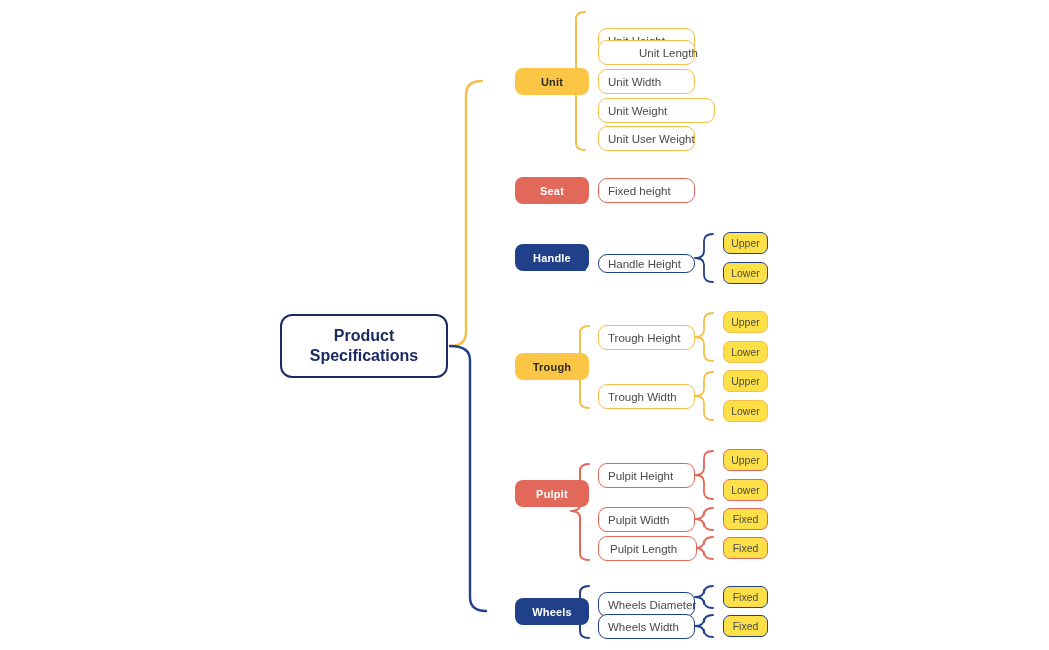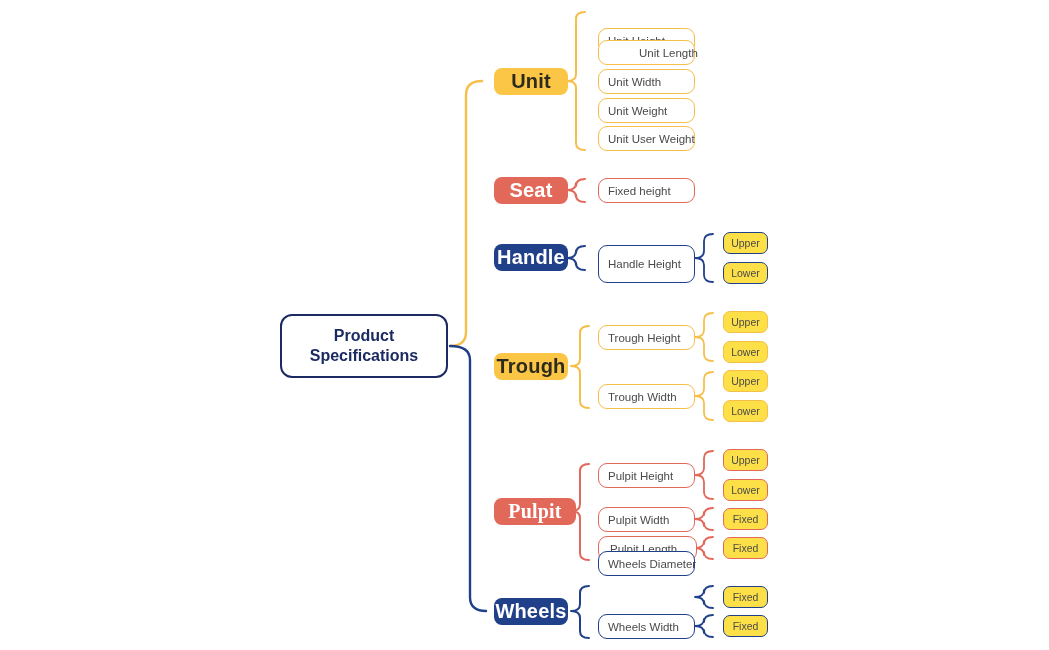--- a/index.html
+++ b/index.html
@@ -40,23 +40,24 @@
     border-radius: 12px;
     color: #1b2a63;
     font-weight: bold;
     font-size: 16px;
     line-height: 1.25;
     flex-direction: column;
   }
   
   .branch {
     border-radius: 8px;
-    font-size: 20px;
+    font-size: 11px;
     font-weight: bold;
     letter-spacing: 0.2px;
+    margin-left: 21px;
   }
   .branch.amber  { background: #fbc646; color: #2d2a1e; }
   .branch.coral  { background: #e2685a; color: #ffffff; }
   .branch.navy   { background: #21408a; color: #ffffff; }
 
   
   .leaf {
     background: #ffffff;
     border-radius: 9px;
     border: 1.5px solid #cccccc;
@@ -117,36 +118,36 @@
       </div>
       <div class="node leaf amber" style="left: 598px; top: 11px; width: 97px; height: 25px; margin-top: 17px;">
         <span>Unit Height</span>
       </div>
       <div class="node leaf amber" style="left: 598px; top: 40px; width: 97px; height: 25px; padding-left: 40px;">
         <span>Unit Length</span>
       </div>
       <div class="node leaf amber" style="left: 598px; top: 69px; width: 97px; height: 25px;">
         <span>Unit Width</span>
       </div>
-      <div class="node leaf amber" style="left: 598px; top: 98px; width: 97px; height: 25px;">
+      <div class="node leaf amber" style="left: 598px; top: 98px; width: 117px; height: 25px;">
         <span>Unit Weight</span>
       </div>
       <div class="node leaf amber" style="left: 598px; top: 126px; width: 97px; height: 25px;">
         <span>Unit User Weight</span>
       </div>
       <div class="node branch coral" style="left: 494px; top: 177px; width: 74px; height: 27px;">
         <span>Seat</span>
       </div>
       <div class="node leaf coral" style="left: 598px; top: 178px; width: 97px; height: 25px;">
         <span>Fixed height</span>
       </div>
       <div class="node branch navy" style="left: 494px; top: 244px; width: 74px; height: 27px;">
         <span>Handle</span>
       </div>
-      <div class="node leaf navy" style="left: 598px; top: 245px; width: 97px; height: 38px;">
+      <div class="node leaf navy" style="left: 598px; top: 254px; width: 97px; height: 19px;">
         <span>Handle Height</span>
       </div>
       <div class="node tip navy" style="left: 723px; top: 232px; width: 45px; height: 22px;">
         <span>Upper</span>
       </div>
       <div class="node tip navy" style="left: 723px; top: 262px; width: 45px; height: 22px;">
         <span>Lower</span>
       </div>
       <div class="node branch amber" style="left: 494px; top: 353px; width: 74px; height: 27px;">
         <span>Trough</span>
@@ -162,21 +163,21 @@
       </div>
       <div class="node leaf amber" style="left: 598px; top: 384px; width: 97px; height: 25px;">
         <span>Trough Width</span>
       </div>
       <div class="node tip amber" style="left: 723px; top: 370px; width: 45px; height: 22px;">
         <span>Upper</span>
       </div>
       <div class="node tip amber" style="left: 723px; top: 400px; width: 45px; height: 22px;">
         <span>Lower</span>
       </div>
-      <div class="node branch coral" style="left: 494px; top: 498px; width: 82px; height: 27px; font-family: Liberation Serif, serif;">
+      <div class="node branch coral" style="left: 494px; top: 480px; width: 74px; height: 27px;">
         <span>Pulpit</span>
       </div>
       <div class="node leaf coral" style="left: 598px; top: 463px; width: 97px; height: 25px;">
         <span>Pulpit Height</span>
       </div>
       <div class="node tip coral" style="left: 723px; top: 449px; width: 45px; height: 22px;">
         <span>Upper</span>
       </div>
       <div class="node tip coral" style="left: 723px; top: 479px; width: 45px; height: 22px;">
         <span>Lower</span>
@@ -189,21 +190,21 @@
       </div>
       <div class="node leaf coral" style="left: 598px; top: 536px; width: 99px; height: 25px; padding-left: 11px;">
         <span>Pulpit Length</span>
       </div>
       <div class="node tip coral" style="left: 723px; top: 537px; width: 45px; height: 22px;">
         <span>Fixed</span>
       </div>
       <div class="node branch navy" style="left: 494px; top: 598px; width: 74px; height: 27px;">
         <span>Wheels</span>
       </div>
-      <div class="node leaf navy" style="left: 598px; top: 551px; width: 97px; height: 25px;">
+      <div class="node leaf navy" style="left: 598px; top: 592px; width: 97px; height: 25px;">
         <span>Wheels Diameter</span>
       </div>
       <div class="node tip navy" style="left: 723px; top: 586px; width: 45px; height: 22px;">
         <span>Fixed</span>
       </div>
       <div class="node leaf navy" style="left: 598px; top: 614px; width: 97px; height: 25px;">
         <span>Wheels Width</span>
       </div>
       <div class="node tip navy" style="left: 723px; top: 615px; width: 45px; height: 22px;">
         <span>Fixed</span>

